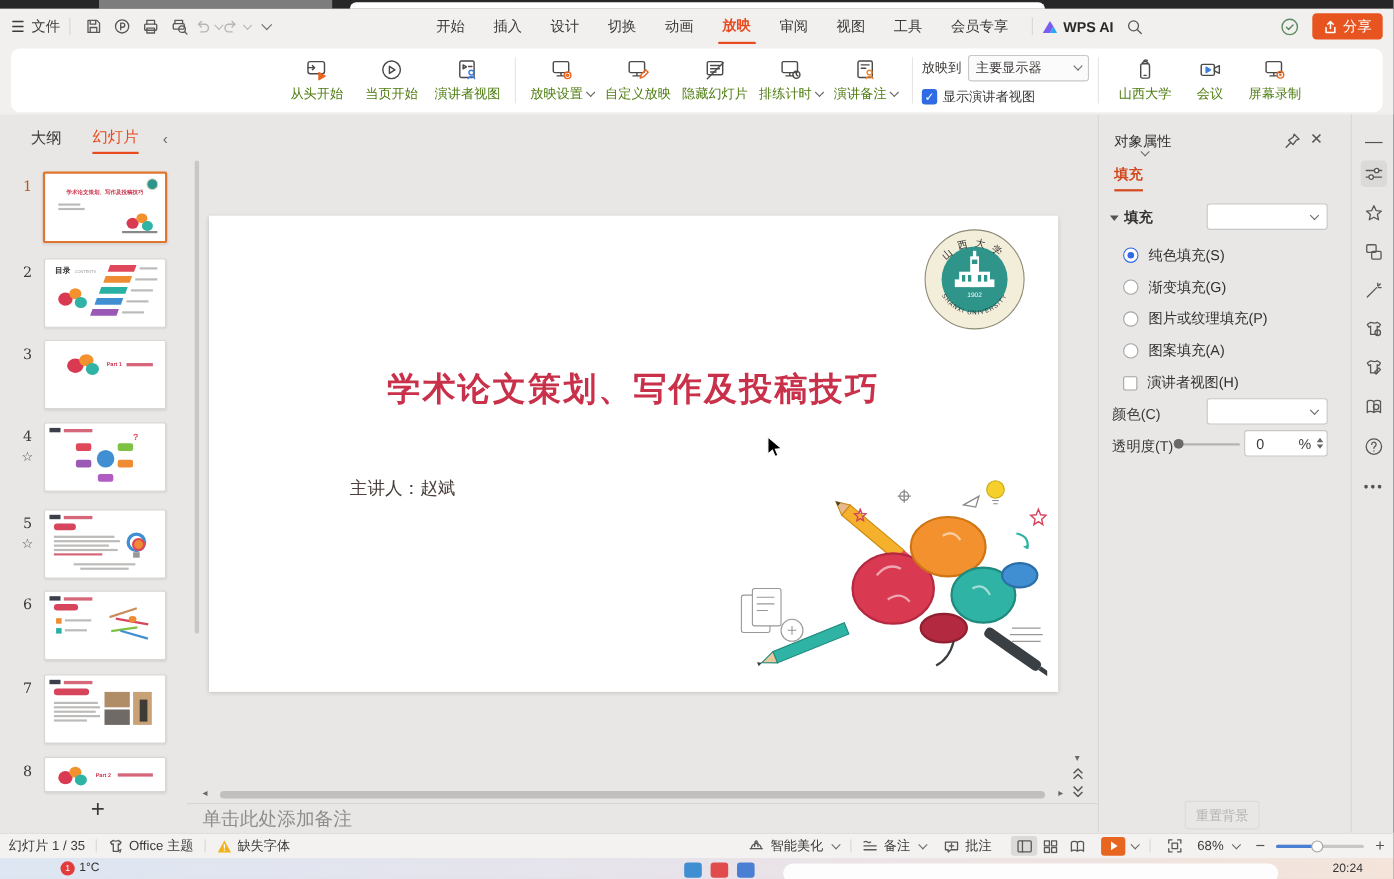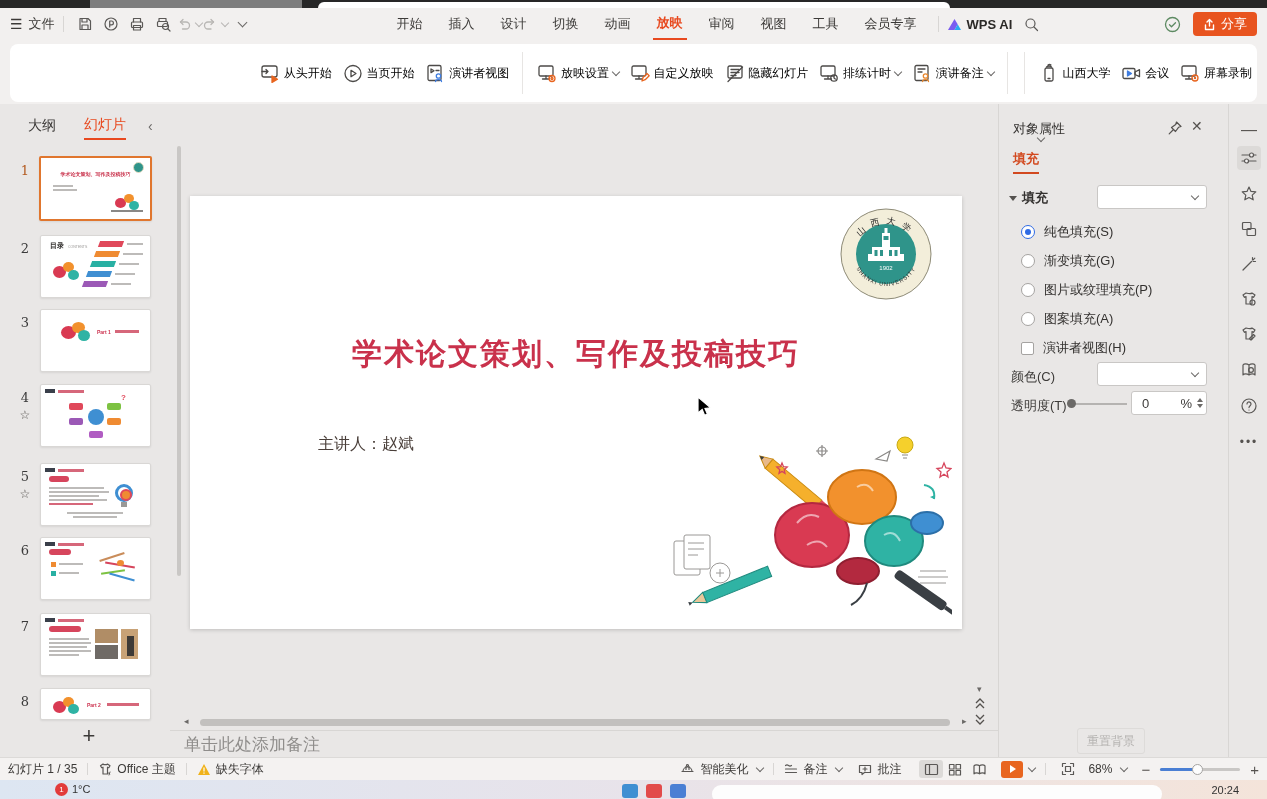--- a/index.html
+++ b/index.html
@@ -19,21 +19,21 @@
   
   #menubar{left:0;top:8px;width:1267px;height:32px;background:#f2f0ef;display:flex;align-items:center;padding:0 10px;box-sizing:border-box;font-size:13px;}
   .mdiv{width:1px;height:16px;background:#d8d6d4;margin:0 8px;}
   .micon{width:26px;height:22px;display:flex;align-items:center;justify-content:center;border-radius:4px;}
   .mtab{padding:0 4px;margin:0 9px;color:#3c3a38;cursor:default;line-height:30px;}
   .mtab.active{color:#e8491f;font-weight:bold;border-bottom:2px solid #e8491f;}
   #share-btn{background:#e8541f;color:#fff;border-radius:4px;height:24px;padding:0 10px;display:flex;align-items:center;gap:5px;font-size:13px;}
   
   #ribbonband{left:0;top:40px;width:1267px;height:64px;background:#f2f0ef;}
   #ribbon{left:10px;top:44px;width:1247px;height:58px;background:#fff;border-radius:8px;display:flex;align-items:center;padding-left:244px;box-sizing:border-box;}
-  .rbtn{display:flex;flex-direction:row;align-items:center;gap:3px;min-width:58px;padding:0 5px;font-size:12px;color:#000000;}
+  .rbtn{display:flex;flex-direction:column;align-items:center;gap:3px;min-width:58px;padding:0 5px;font-size:12px;color:#4d7c0f;}
   .rdiv{width:1px;height:42px;background:#e7e5e3;margin:0 8px;}
   .rlabel{display:flex;align-items:center;white-space:nowrap;}
   .selectbox{background:#fcfbfb;border:1px solid #c9c7c5;border-radius:3px;height:22px;display:flex;align-items:center;justify-content:space-between;padding:0 6px;font-size:12px;}
   .bluecheck{width:14px;height:14px;background:#2f6be4;border-radius:3px;display:inline-flex;align-items:center;justify-content:center;color:#fff;font-size:11px;margin-right:5px;}
   
   #side-tabs{left:0;top:112px;width:186px;height:32px;display:flex;align-items:center;font-size:14px;}
   #side-tabs .stab{margin-left:28px;padding-bottom:4px;}
   #side-tabs .stab.active{color:#e8491f;border-bottom:2px solid #e8491f;}
   #side-collapse{position:absolute;left:148px;top:118px;font-size:14px;color:#6b6967;}
   .thumb{position:absolute;left:40px;width:109px;height:61px;background:#fff;border:1px solid #d9d7d5;border-radius:2px;box-shadow:0 1px 2px rgba(0,0,0,.08);overflow:hidden;}
@@ -272,20 +272,33 @@
           <path d="M7 6h7M7 9h4"></path>
           <circle cx="14.5" cy="13" r="2.2" stroke="#e8882f"></circle>
           <path d="M11.5 18.5c0-2.4 6-2.4 6 0" stroke="#e8882f"></path>
         </svg>
       <span class="rlabel">
           <span>演讲备注</span>
           <span class="cv sm"></span>
         </span>
     </div>
     <div class="rdiv"></div>
+    <div style="display:flex;flex-direction:column;gap:6px;font-size:12px;">
+      <div class="flex" style="gap:6px;">
+        <span>放映到</span>
+        <div class="selectbox" style="width:96px;">
+          <span>主要显示器</span>
+            <span class="cv sm"></span>
+        </div>
+      </div>
+      <div class="flex">
+        <span class="bluecheck">✓</span>
+        <span>显示演讲者视图</span>
+      </div>
+    </div>
     <div class="rdiv"></div>
     <div class="rbtn">
       <svg class="oi" width="22" height="21">
           <rect x="7" y="5" width="8" height="13" rx="1.5"></rect>
           <path d="M10 15.5h2"></path>
           <path d="M8.5 3c1.6-1.3 3.4-1.3 5 0M10 1c.9-.6 2.1-.6 3 0" transform="translate(0,1)"></path>
         </svg>
       <span class="rlabel">山西大学</span>
     </div>
     <div class="rbtn" style="min-width:40px;">

